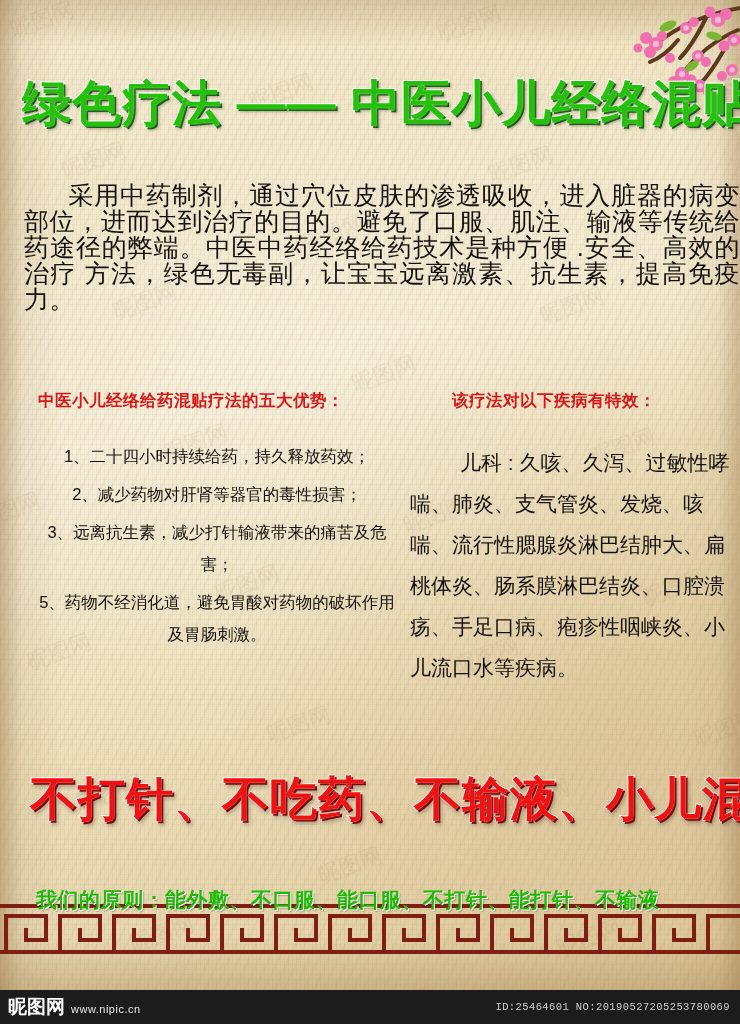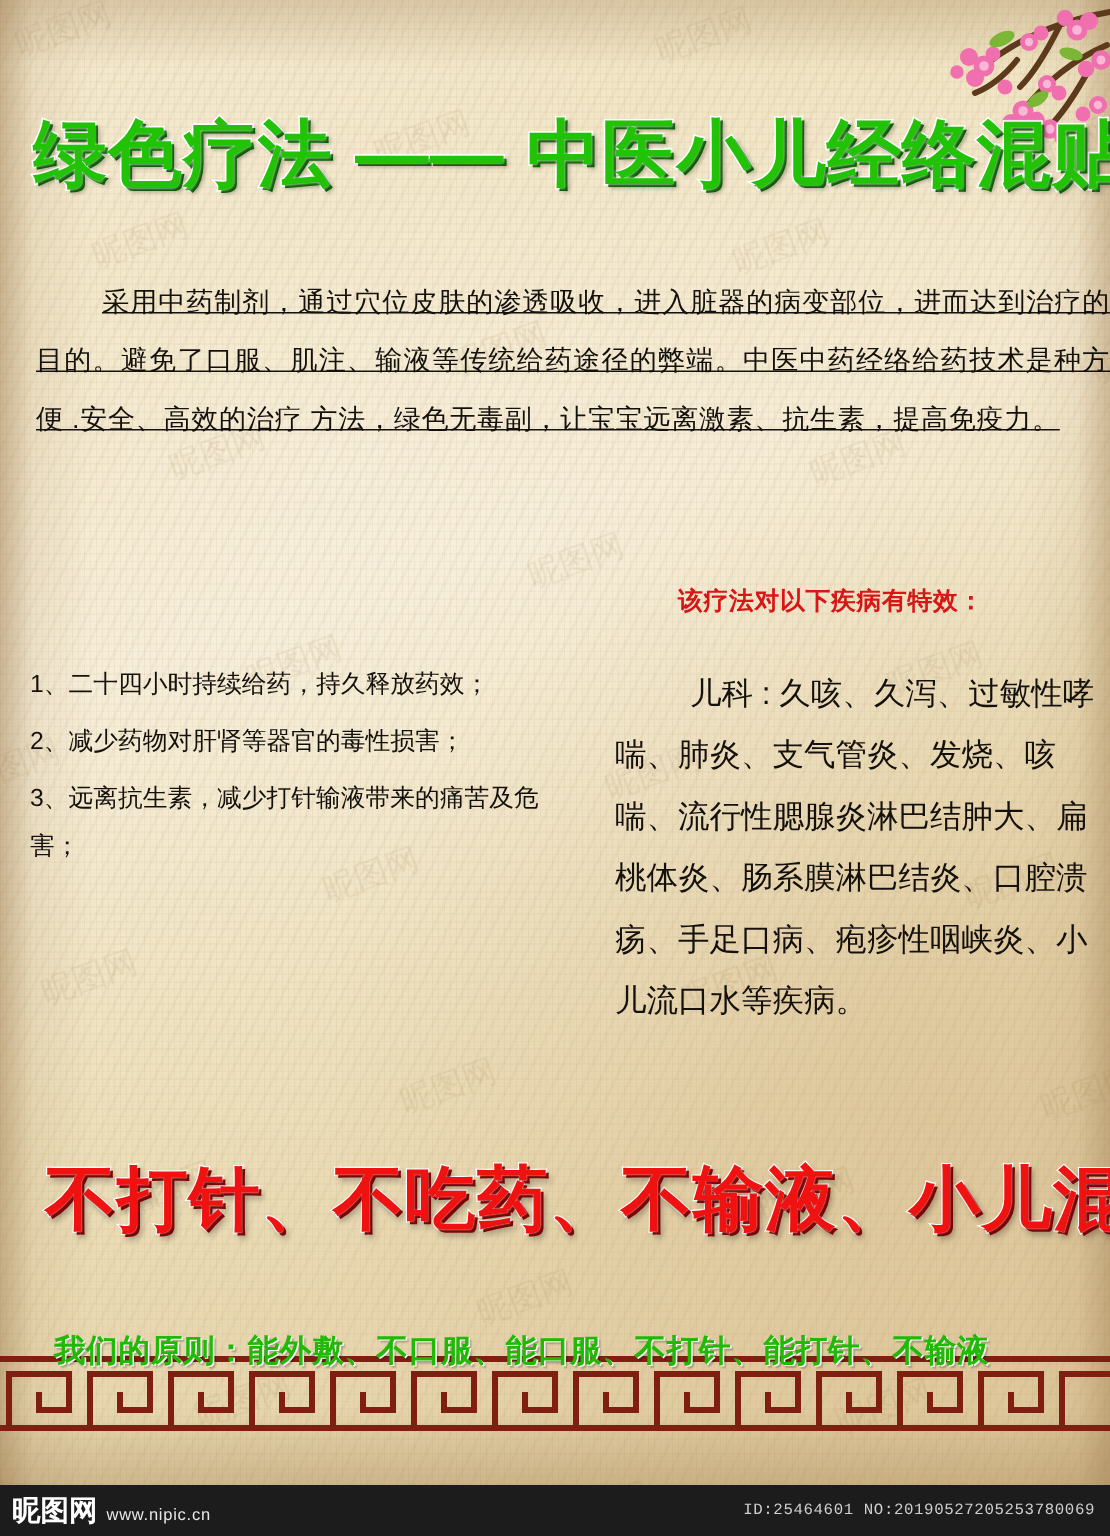--- a/index.html
+++ b/index.html
@@ -73,50 +73,50 @@
       2px 2px 0 #0a5c02,
       3px 3px 3px rgba(0,0,0,0.30);
     z-index: 5;
   }
 
   
   #intro {
     position: absolute;
     left: 24px; top: 182px;
     width: 716px;
-    font-size: 18px;
-    line-height: 39px;
+    font-size: 25px;
+    line-height: 26px;
     color: #14100c;
     text-align: justify;
     letter-spacing: 0.5px;
     z-index: 3;
-    text-decoration: underline;
   }
   #intro .indent { display: inline-block; width: 44px; }
 
   
   .col-head {
     position: absolute;
     font-size: 16.5px;
     font-weight: bold;
     color: #d81616;
     letter-spacing: .5px;
     z-index: 3;
   }
   #left-head  { left: 38px;  top: 390px; }
   #right-head { left: 452px; top: 390px; }
 
   #left-list {
     position: absolute;
-    left: 20px; top: 440px;
+    left: 32px; top: 440px;
     width: 370px;
     font-size: 16.5px;
     line-height: 32px;
     color: #14100c;
     z-index: 3;
+    text-align: center;
   }
   #left-list .li { margin-bottom: 6px; }
 
   #right-list {
     position: absolute;
     left: 410px; top: 442px;
     width: 330px;
     font-size: 21px;
     line-height: 41px;
     color: #14100c;
@@ -259,24 +259,26 @@
         <ellipse cx="204" cy="36" rx="8" ry="4" transform="rotate(15 204 36)"></ellipse>
         <ellipse cx="182" cy="66" rx="8" ry="4" transform="rotate(-35 182 66)"></ellipse>
       </g>
     </g>
   </svg>
 
   <div id="title">绿色疗法 —— 中医小儿经络混贴疗法</div>
 
   <div id="intro"><span class="indent"></span><span>采用中药制剂，通过穴位皮肤的渗透吸收，进入脏器的病变部位，进而达到治疗的目的。避免了口服、肌注、输液等传统给药途径的弊端。中医中药经络给药技术是种方便 .安全、高效的治疗 方法，绿色无毒副，让宝宝远离激素、抗生素，提高免疫力。</span></div>
 
+  <div id="left-head" class="col-head">中医小儿经络给药混贴疗法的五大优势：</div>
   <div id="left-list">
     <div class="li">1、二十四小时持续给药，持久释放药效；</div>
     <div class="li">2、减少药物对肝肾等器官的毒性损害；</div>
     <div class="li">3、远离抗生素，减少打针输液带来的痛苦及危害；</div>
+    <div class="li">5、药物不经消化道，避免胃酸对药物的破坏作用及胃肠刺激。</div>
   </div>
 
   <div id="right-head" class="col-head">该疗法对以下疾病有特效：</div>
   <div id="right-list">
     <span class="first">儿科 : 久咳、久泻、过敏性哮喘、肺炎、支气管炎、发烧、咳喘、流行性腮腺炎淋巴结肿大、扁桃体炎、肠系膜淋巴结炎、口腔溃疡、手足口病、疱疹性咽峡炎、小儿流口水等疾病。</span>
   </div>
 
   <div id="slogan">不打针、不吃药、不输液、小儿混贴见奇效</div>
 
   <div id="principles">我们的原则：能外敷、不口服、能口服、不打针、能打针、不输液</div>

